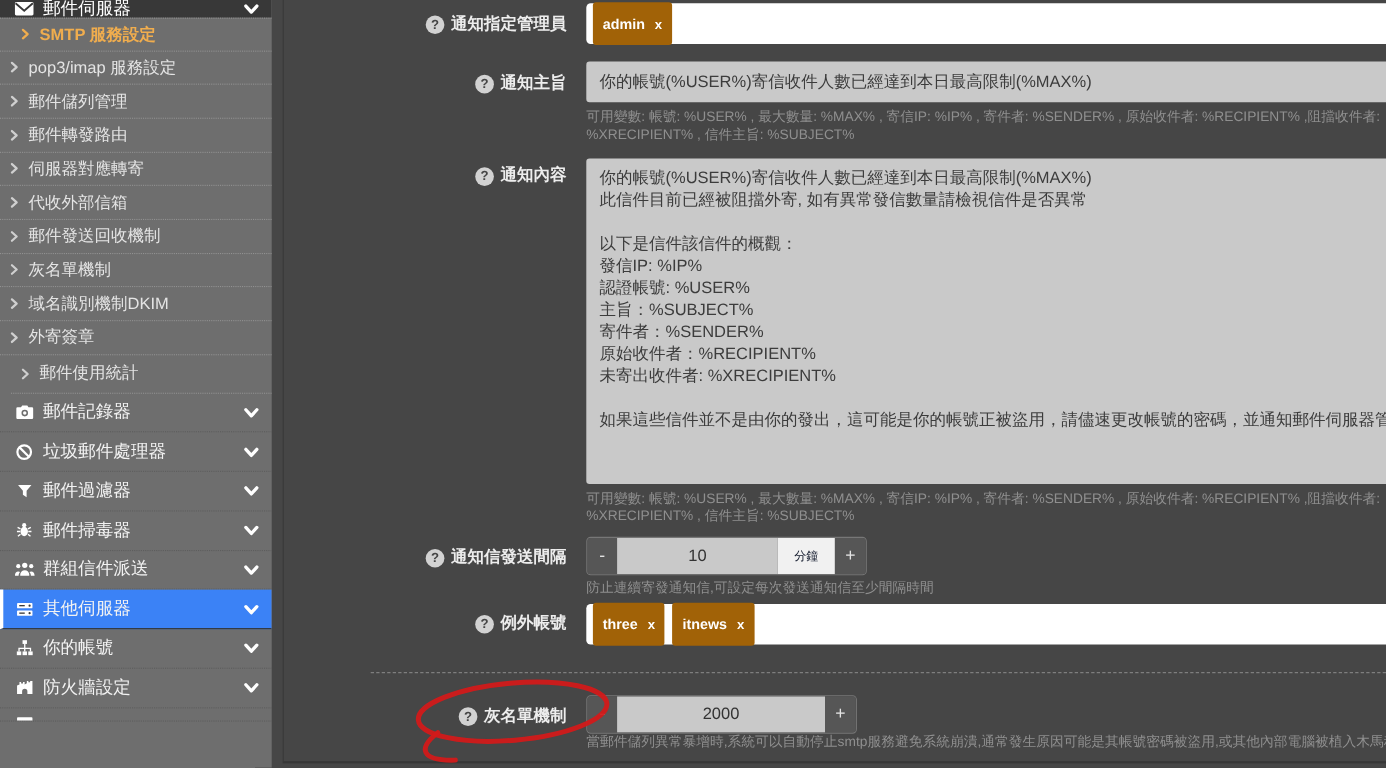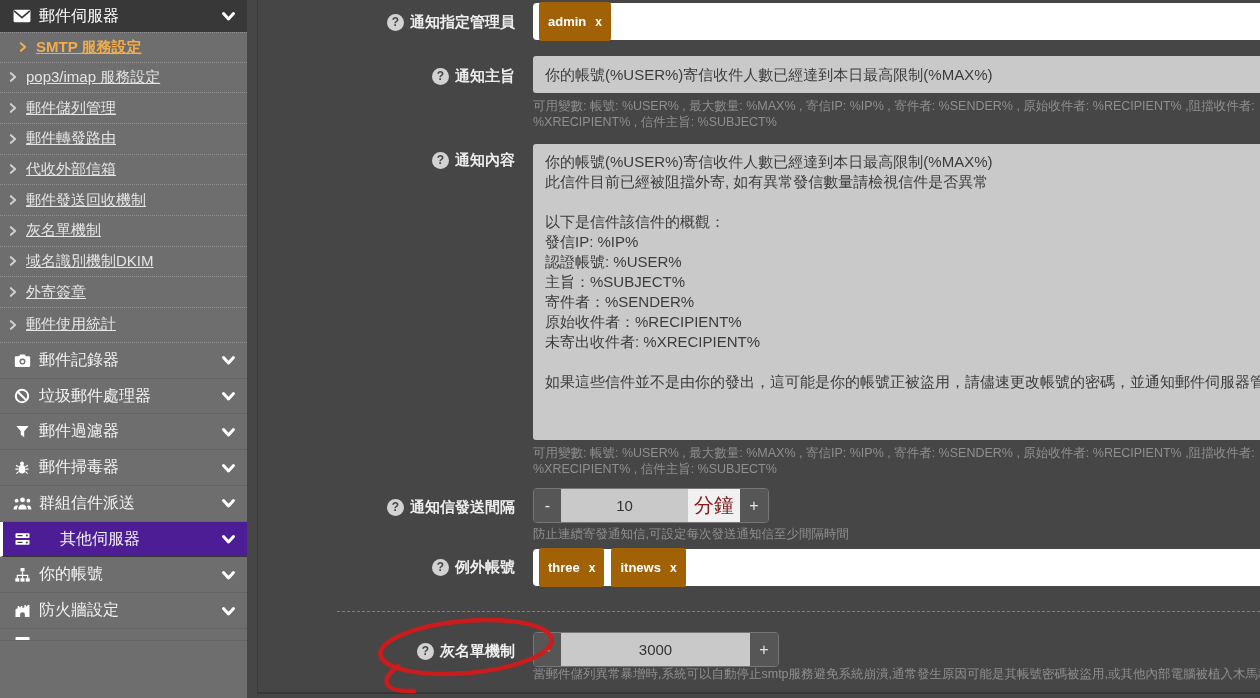--- a/index.html
+++ b/index.html
@@ -7,27 +7,27 @@
   body {
     position:relative;
     background:#464646;
     font-family:"Liberation Sans","DejaVu Sans",sans-serif;
     -webkit-font-smoothing:antialiased;
   }
   
   .sidebar { position:absolute; left:0; top:0; width:247px; height:698px; background:#6e6e6e; overflow:hidden; }
   .side-item { display:flex; align-items:center; padding:0 10px 0 12px; cursor:pointer; }
   .side-item .slabel { white-space:nowrap; }
-  .top-header { height:32px; background:#383838; color:#fff; font-size:16px; }
-  .sub { height:30.66px; color:#e4e4e4; font-size:15px; padding-left:8px; border-bottom:1px dotted #929292;text-decoration:underline; }
+  .top-header { height:16px; background:#383838; color:#fff; font-size:16px; }
+  .sub { height:30.66px; color:#e4e4e4; font-size:15px; padding-left:8px; border-bottom:1px dotted #929292; }
   .sub .arrow { display:inline-flex; margin-right:8px; color:#cfcfcf; }
   .sub.active { padding-left:18px; color:#f0ad4e; font-weight:bold; border-top:1px dotted #929292; }
   .sub.active .arrow { color:#f0ad4e; }
   .sec { height:35.75px; color:#f2f2f2; font-size:16px; border-bottom:1px dotted #5d5d5d;font-family:Liberation Serif, serif; }
-  .sec.dark { background:#4c1d95; border-left:3px solid #ffffff; padding-left:9px; border-bottom:1px solid #333;gap:21px; }
+  .sec.dark { background:#3b82f6; border-left:3px solid #ffffff; padding-left:9px; border-bottom:1px solid #333; }
   .sicon { display:inline-flex; width:20px; justify-content:center; margin-right:7px; color:#fff; flex:none; }
   .chev { margin-left:auto; display:inline-flex; color:#fff; flex:none; }
   .partial { height:12px; overflow:hidden; align-items:flex-start; padding-top:6px; }
   
   .vline { position:absolute; left:257px; top:0; width:1px; height:692px; background:#3a3a3a; }
   .hline { position:absolute; left:257px; top:692px; width:1003px; height:2px; background:#373737; }
   .flabel {
     position:absolute; width:240px; left:275px; text-align:right;
     display:flex; justify-content:flex-end; align-items:center; gap:6px;
     color:#ededed; font-size:15px; font-weight:bold; line-height:20px; white-space:nowrap;
@@ -55,21 +55,21 @@
     color:#3c3c3c; font-size:15px; line-height:20px; padding:8px 12px; white-space:pre-line;
   }
   .hint { position:absolute; width:806px; color:#8f8f8f; font-size:12.5px; line-height:15.5px; }
   .nowrap { white-space:nowrap; overflow:hidden; }
   .stepper { position:absolute; height:35px; display:flex; border:1px solid #777; border-radius:4px; overflow:hidden; }
   .step-btn {
     width:27px; background:#565656; color:#e3e3e3; font-size:16px;
     display:flex; align-items:center; justify-content:center; cursor:pointer; flex:none;
   }
   .step-val { background:#c9c9c9; color:#333; font-size:15px; display:flex; align-items:center; justify-content:center; }
-  .step-unit { background:#f1f1f1; color:#7f1d1d; font-size:20px; display:flex; align-items:center; justify-content:center; width:52px; flex:none; }
+  .step-unit { background:#f1f1f1; color:#0f172a; font-size:11px; display:flex; align-items:center; justify-content:center; width:52px; flex:none; }
   .divider { position:absolute; left:337px; top:611px; width:923px; border-top:1px dashed #7e7e7e; }
   .annot { position:absolute; left:368px; top:612px; pointer-events:none; }
 </style>
 </head>
 <body>
 
 <div class="sidebar">
 
   <div class="side-item top-header">
     <span class="sicon">
@@ -115,20 +115,28 @@
 
   <div class="side-item sub">
     <span class="arrow">
         <svg width="10" height="12" viewBox="0 0 10 14">
           <path d="M2.5 2.5 7.5 7l-5 4.5" fill="none" stroke="currentColor" stroke-width="2.4" stroke-linecap="round" stroke-linejoin="round"></path>
         </svg>
       </span>
     <span class="slabel">郵件轉發路由</span>
   </div>
 
+  <div class="side-item sub">
+    <span class="arrow">
+        <svg width="10" height="12" viewBox="0 0 10 14">
+          <path d="M2.5 2.5 7.5 7l-5 4.5" fill="none" stroke="currentColor" stroke-width="2.4" stroke-linecap="round" stroke-linejoin="round"></path>
+        </svg>
+      </span>
+    <span class="slabel">伺服器對應轉寄</span>
+  </div>
 
   <div class="side-item sub">
     <span class="arrow">
         <svg width="10" height="12" viewBox="0 0 10 14">
           <path d="M2.5 2.5 7.5 7l-5 4.5" fill="none" stroke="currentColor" stroke-width="2.4" stroke-linecap="round" stroke-linejoin="round"></path>
         </svg>
       </span>
     <span class="slabel">代收外部信箱</span>
   </div>
 
@@ -162,21 +170,21 @@
 
   <div class="side-item sub">
     <span class="arrow">
         <svg width="10" height="12" viewBox="0 0 10 14">
           <path d="M2.5 2.5 7.5 7l-5 4.5" fill="none" stroke="currentColor" stroke-width="2.4" stroke-linecap="round" stroke-linejoin="round"></path>
         </svg>
       </span>
     <span class="slabel">外寄簽章</span>
   </div>
 
-  <div class="side-item sub" style="height:35px;">
+  <div class="side-item sub" style="height:35px;margin-left:10px;">
     <span class="arrow">
         <svg width="10" height="12" viewBox="0 0 10 14">
           <path d="M2.5 2.5 7.5 7l-5 4.5" fill="none" stroke="currentColor" stroke-width="2.4" stroke-linecap="round" stroke-linejoin="round"></path>
         </svg>
       </span>
     <span class="slabel">郵件使用統計</span>
   </div>
 
   <div class="side-item sec">
     <span class="sicon">
@@ -357,21 +365,21 @@
 
 如果這些信件並不是由你的發出，這可能是你的帳號正被盜用，請儘速更改帳號的密碼，並通知郵件伺服器管理員</div>
 <div class="hint" style="left:533px; top:446px;">可用變數: 帳號: %USER% , 最大數量: %MAX% , 寄信IP: %IP% , 寄件者: %SENDER% , 原始收件者: %RECIPIENT% ,阻擋收件者: %XRECIPIENT% , 信件主旨: %SUBJECT%</div>
 
 <div class="flabel" style="top:497px;">
   <span class="qicon">?</span>
   <span>通知信發送間隔</span>
 </div>
 <div class="stepper" style="left:533px; top:488px;">
   <span class="step-btn">-</span>
-  <span class="step-val" style="width:127px;">10</span>
+  <span class="step-val" style="width:146px;">10</span>
   <span class="step-unit">分鐘</span>
   <span class="step-btn" style="width:28px;">+</span>
 </div>
 <div class="hint nowrap" style="left:533px; top:527px;">防止連續寄發通知信,可設定每次發送通知信至少間隔時間</div>
 
 <div class="flabel" style="top:557px;">
   <span class="qicon">?</span>
   <span>例外帳號</span>
 </div>
 <div class="taginput" style="left:533px; top:549px;">
@@ -386,21 +394,21 @@
 </div>
 
 <div class="divider"></div>
 
 <div class="flabel" style="top:641px;">
   <span class="qicon">?</span>
   <span>灰名單機制</span>
 </div>
 <div class="stepper" style="left:533px; top:632px;">
   <span class="step-btn">-</span>
-  <span class="step-val" style="width:189px;">3000</span>
+  <span class="step-val" style="width:189px;">2000</span>
   <span class="step-btn" style="width:28px;">+</span>
 </div>
 <div class="hint nowrap" style="left:533px; top:667px; width:760px;">當郵件儲列異常暴增時,系統可以自動停止smtp服務避免系統崩潰,通常發生原因可能是其帳號密碼被盜用,或其他內部電腦被植入木馬程式大量發信</div>
 
 <svg class="annot" width="200" height="86" viewBox="0 0 200 86">
   <ellipse cx="98" cy="35" rx="86" ry="26" transform="rotate(-5 98 35)" fill="none" stroke="#d21a1a" stroke-width="4.5" stroke-linecap="round" opacity="0.95"></ellipse>
   <path d="M 30 54 C 12 68 14 80 46 79" fill="none" stroke="#d21a1a" stroke-width="4.5" stroke-linecap="round" opacity="0.95"></path>
 </svg>
 
 </body></html>

